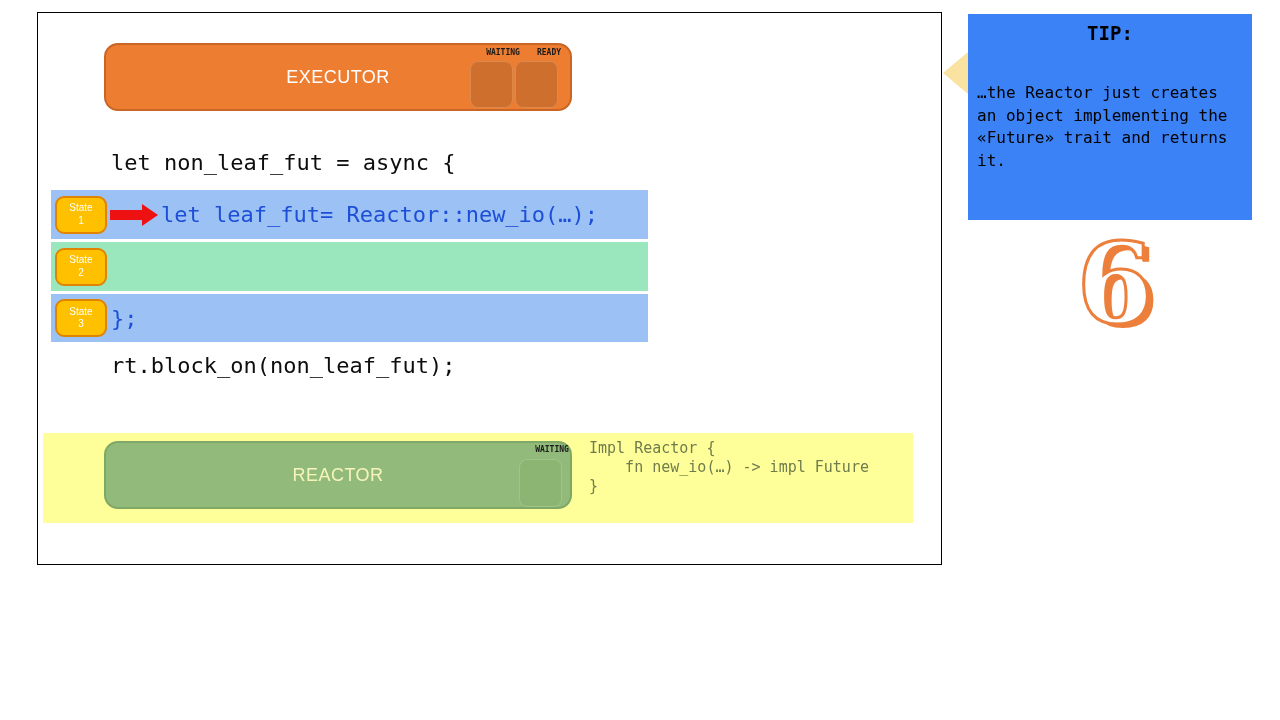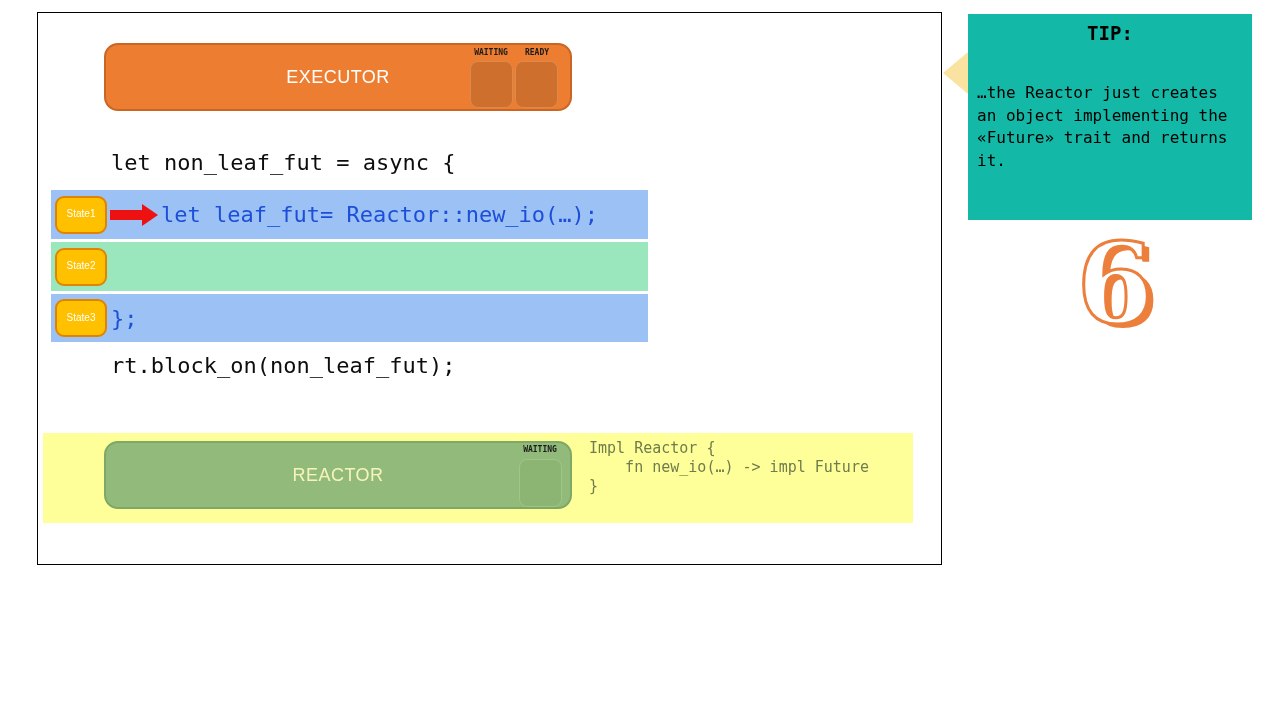--- a/index.html
+++ b/index.html
@@ -14,41 +14,41 @@
   
   .bigbox { position:absolute; border-radius:14px; }
   .executor { left:66px; top:30px; width:468px; height:68px;
               background:#ED7D31; border:2px solid #C96525; }
   .bigbox-label { position:absolute; left:0; top:0; width:100%; height:100%;
                   display:flex; align-items:center; justify-content:center;
                   font-size:18px; letter-spacing:0.5px; }
   .executor .bigbox-label { color:#ffffff; }
   .slot-label { position:absolute; width:44px; text-align:center;
                 font-size:8px; font-weight:bold; color:#1a1a1a;
-                font-family:"DejaVu Sans Mono", monospace; top:3px; }
+                font-family:"DejaVu Sans Mono", monospace; top:3px;margin-left:12px; }
   .slot { position:absolute; top:16px; width:43px; height:47px; border-radius:8px; }
   .executor .slot { background:#CE6F2D; border:1px solid #DB8A4E; }
   .slot-a { left:364px; } .slot-b { left:409px; }
   .lbl-a { left:363px; } .lbl-b { left:409px; }
 
   
   .code { font-family:"DejaVu Sans Mono", monospace; color:#0d0d0d; }
   .code-line1 { position:absolute; left:73px; top:137px; font-size:22px; }
   .code-lineLast { position:absolute; left:73px; top:340px; font-size:22px; }
 
   
   .row { position:absolute; left:13px; width:597px; display:flex; align-items:center; }
   .row-blue { background:#9CC2F5; }
   .row-green { background:#9BE7BD; }
   .row1 { top:177px; height:49px; }
   .row2 { top:229px; height:49px; }
   .row3 { top:281px; height:48px; }
   .badge { flex:0 0 auto; margin-left:4px; width:52px; height:38px;
            background:#FFC000; border:2px solid #DF8300; border-radius:9px;
-           display:flex; flex-direction:row; align-items:center; justify-content:center;
+           display:flex; flex-direction:column; align-items:center; justify-content:center;
            color:#ffffff; font-size:10px; line-height:1.25; }
   .row-code { font-family:"DejaVu Sans Mono", monospace; font-size:22px; white-space:pre; }
   .row1 .row-code, .row3 .row-code { color:#1d4ed8; }
   .row2 .row-code { color:#15603D; margin-left:51px; }
   .row3 .row-code { margin-left:4px; }
   .arrow { display:flex; align-items:center; margin-left:3px; margin-right:3px; }
   .arrow-shaft { width:32px; height:10px; background:#EE1111; }
   .arrow-head { width:0; height:0; border-left:16px solid #EE1111;
                 border-top:11px solid transparent; border-bottom:11px solid transparent; }
 
@@ -59,21 +59,21 @@
              background:#92BB7B; border:2px solid #7FA766; }
   .reactor .bigbox-label { color:#F7F4BB; }
   .reactor .slot { background:#8CB573; border:1px solid #9FC687; left:413px; width:43px; height:48px; }
   .reactor .slot-label { left:412px; top:2px; }
   .impl-code { position:absolute; left:546px; top:6px;
                font-family:"DejaVu Sans Mono", monospace; font-size:15px;
                line-height:19px; color:#6F7C4D; white-space:pre; }
 
   
   .tip { position:absolute; left:968px; top:14px; width:284px; height:206px;
-         background:#14b8a6; }
+         background:#3b82f6; }
   .tip-notch { position:absolute; left:-25px; top:38px; width:0; height:0;
                border-right:25px solid #FAE3A1;
                border-top:21px solid transparent; border-bottom:21px solid transparent; }
   .tip-title { text-align:center; padding-top:8px; font-size:19px; font-weight:bold;
                color:#000; font-family:"DejaVu Sans Mono", monospace; }
   .tip-body { padding:2px 9px 0 9px; font-size:16px; line-height:22.5px; color:#000;
               font-family:"DejaVu Sans Mono", monospace; white-space:pre-line;margin-top:36px; }
 
   
   .step-num { position:absolute; left:1055px; top:226px; width:120px; text-align:center;

